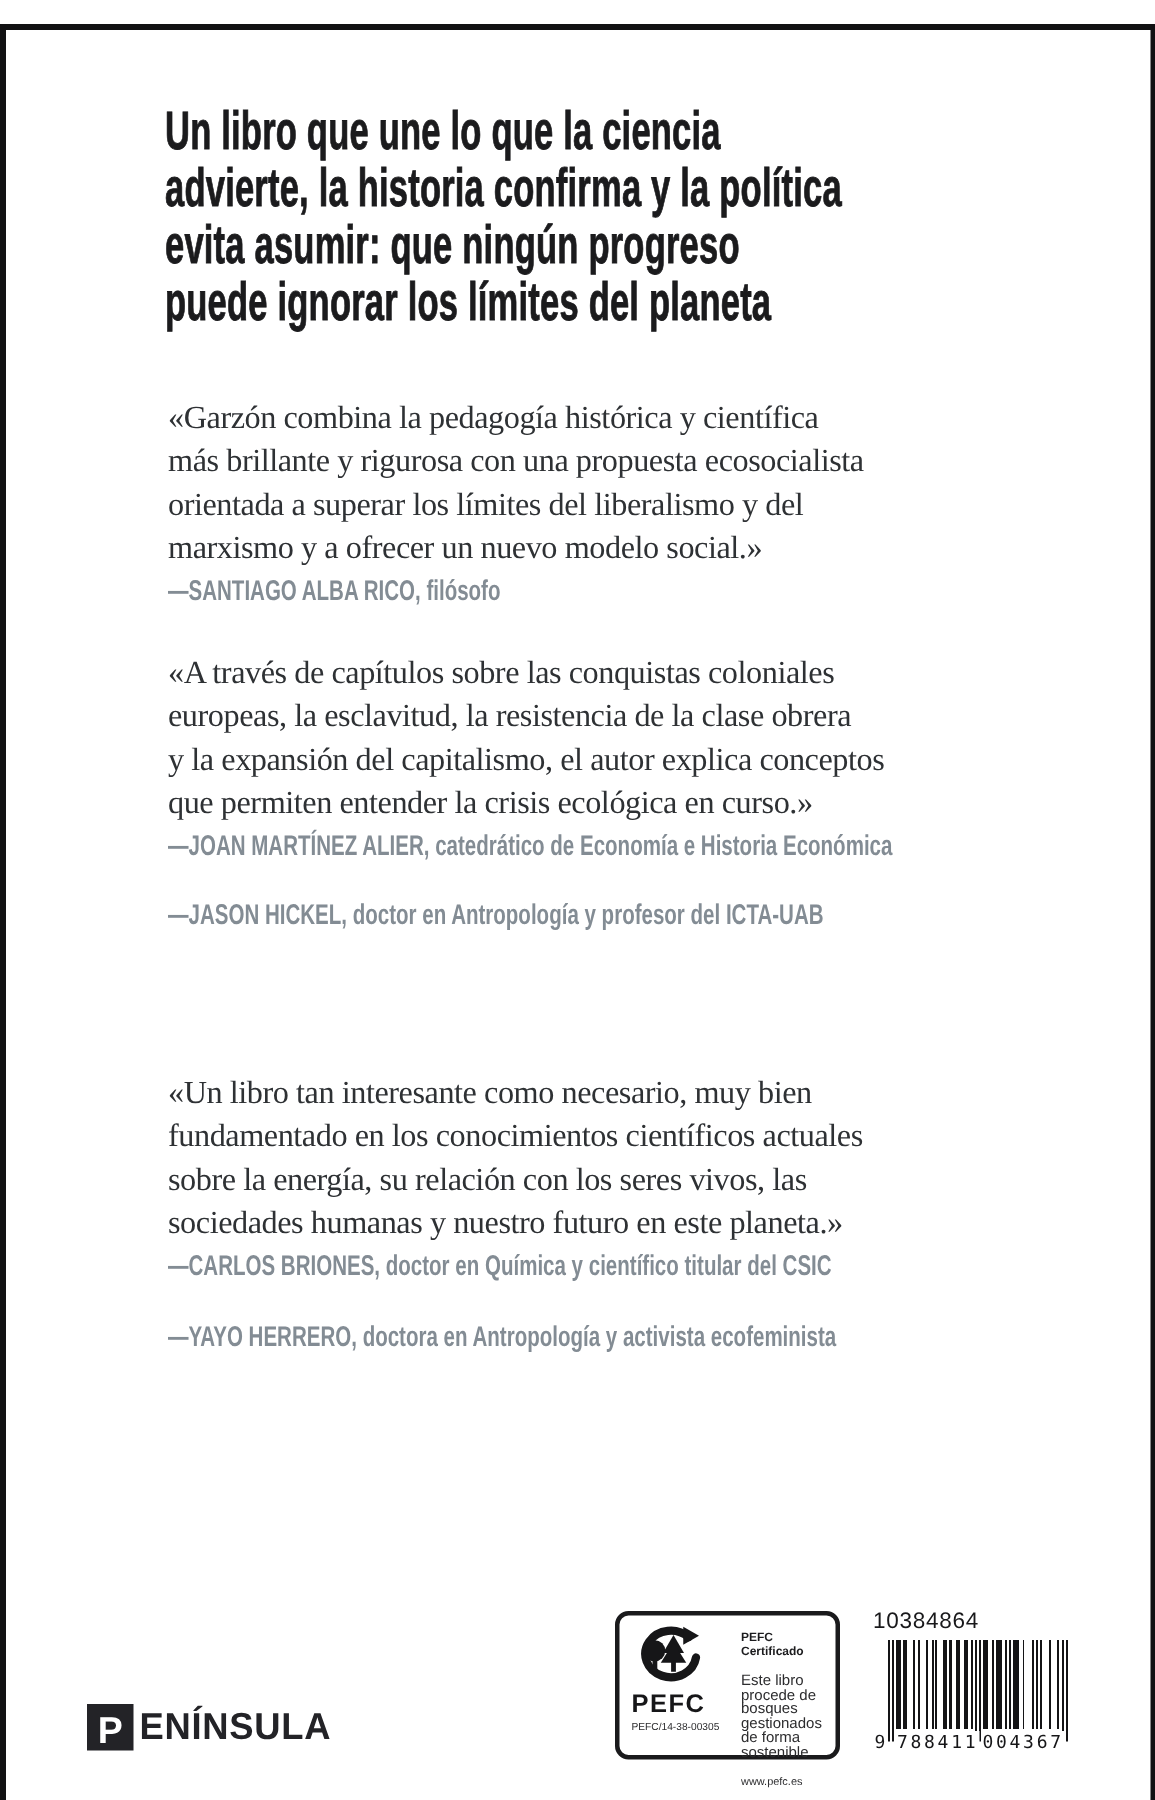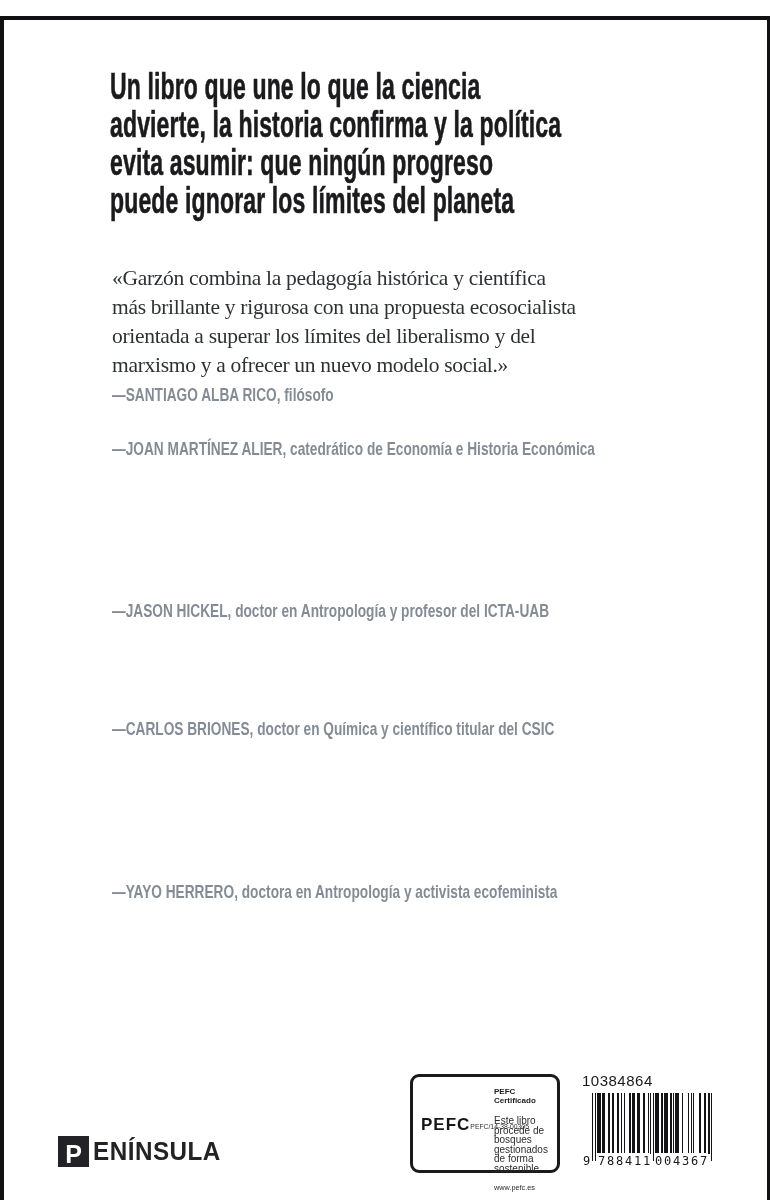--- a/index.html
+++ b/index.html
@@ -69,21 +69,21 @@
     transform:scaleX(0.97);transform-origin:0 50%;
   }
   
   .pefc{
     position:absolute;left:406px;top:1054px;
     width:150px;height:99px;
     border:3px solid #1a1a1c;border-radius:9px;
     background:#fff;
     display:flex;padding:7px 6px 6px 8px;gap:7px;
   }
-  .pefc-left{width:66px;display:flex;flex-direction:row;align-items:center;}
+  .pefc-left{width:66px;display:flex;flex-direction:column;align-items:flex-start;}
   .pefc-left svg{display:block;}
   .pefc-word{font-size:17px;font-weight:700;letter-spacing:1px;color:#161618;line-height:17px;margin-top:1px;}
   .pefc-code{font-size:6.8px;color:#2c2c2e;margin-top:4px;white-space:nowrap;}
   .pefc-right{flex:1;padding-top:3px;}
   .pefc-title{font-size:8px;font-weight:700;color:#1c1c1e;}
   .pefc-bodytext{font-size:10px;line-height:9.5px;color:#2c2c2e;margin-top:11px;white-space:pre-line;}
   .pefc-url{font-size:7.3px;color:#2c2c2e;margin-top:10px;}
   
   .barcode{position:absolute;left:578px;top:1052px;width:130px;}
   .bc-top{
@@ -113,28 +113,36 @@
 
   <section class="quote" style="top:244px">
     <p class="qtext">«Garzón combina la pedagogía histórica y científica
 más brillante y rigurosa con una propuesta ecosocialista
 orientada a superar los límites del liberalismo y del
 marxismo y a ofrecer un nuevo modelo social.»</p>
     <p class="attr"><span class="aname">—SANTIAGO ALBA RICO,</span><span class="arole"> filósofo</span></p>
   </section>
 
   <section class="quote" style="top:414px">
+    <p class="qtext">«A través de capítulos sobre las conquistas coloniales
+europeas, la esclavitud, la resistencia de la clase obrera
+y la expansión del capitalismo, el autor explica conceptos
+que permiten entender la crisis ecológica en curso.»</p>
     <p class="attr"><span class="aname">—JOAN MARTÍNEZ ALIER,</span><span class="arole"> catedrático de Economía e Historia Económica</span></p>
   </section>
 
   <section class="quote" style="top:576px">
     <p class="attr"><span class="aname">—JASON HICKEL,</span><span class="arole"> doctor en Antropología y profesor del ICTA-UAB</span></p>
   </section>
 
   <section class="quote" style="top:694px">
+    <p class="qtext">«Un libro tan interesante como necesario, muy bien
+fundamentado en los conocimientos científicos actuales
+sobre la energía, su relación con los seres vivos, las
+sociedades humanas y nuestro futuro en este planeta.»</p>
     <p class="attr"><span class="aname">—CARLOS BRIONES,</span><span class="arole"> doctor en Química y científico titular del CSIC</span></p>
   </section>
 
   <section class="quote" style="top:857px">
     <p class="attr"><span class="aname">—YAYO HERRERO,</span><span class="arole"> doctora en Antropología y activista ecofeminista</span></p>
   </section>
 
   <div class="publisher">
     <span class="pbox">P</span>
     <span class="pname">ENÍNSULA</span>

